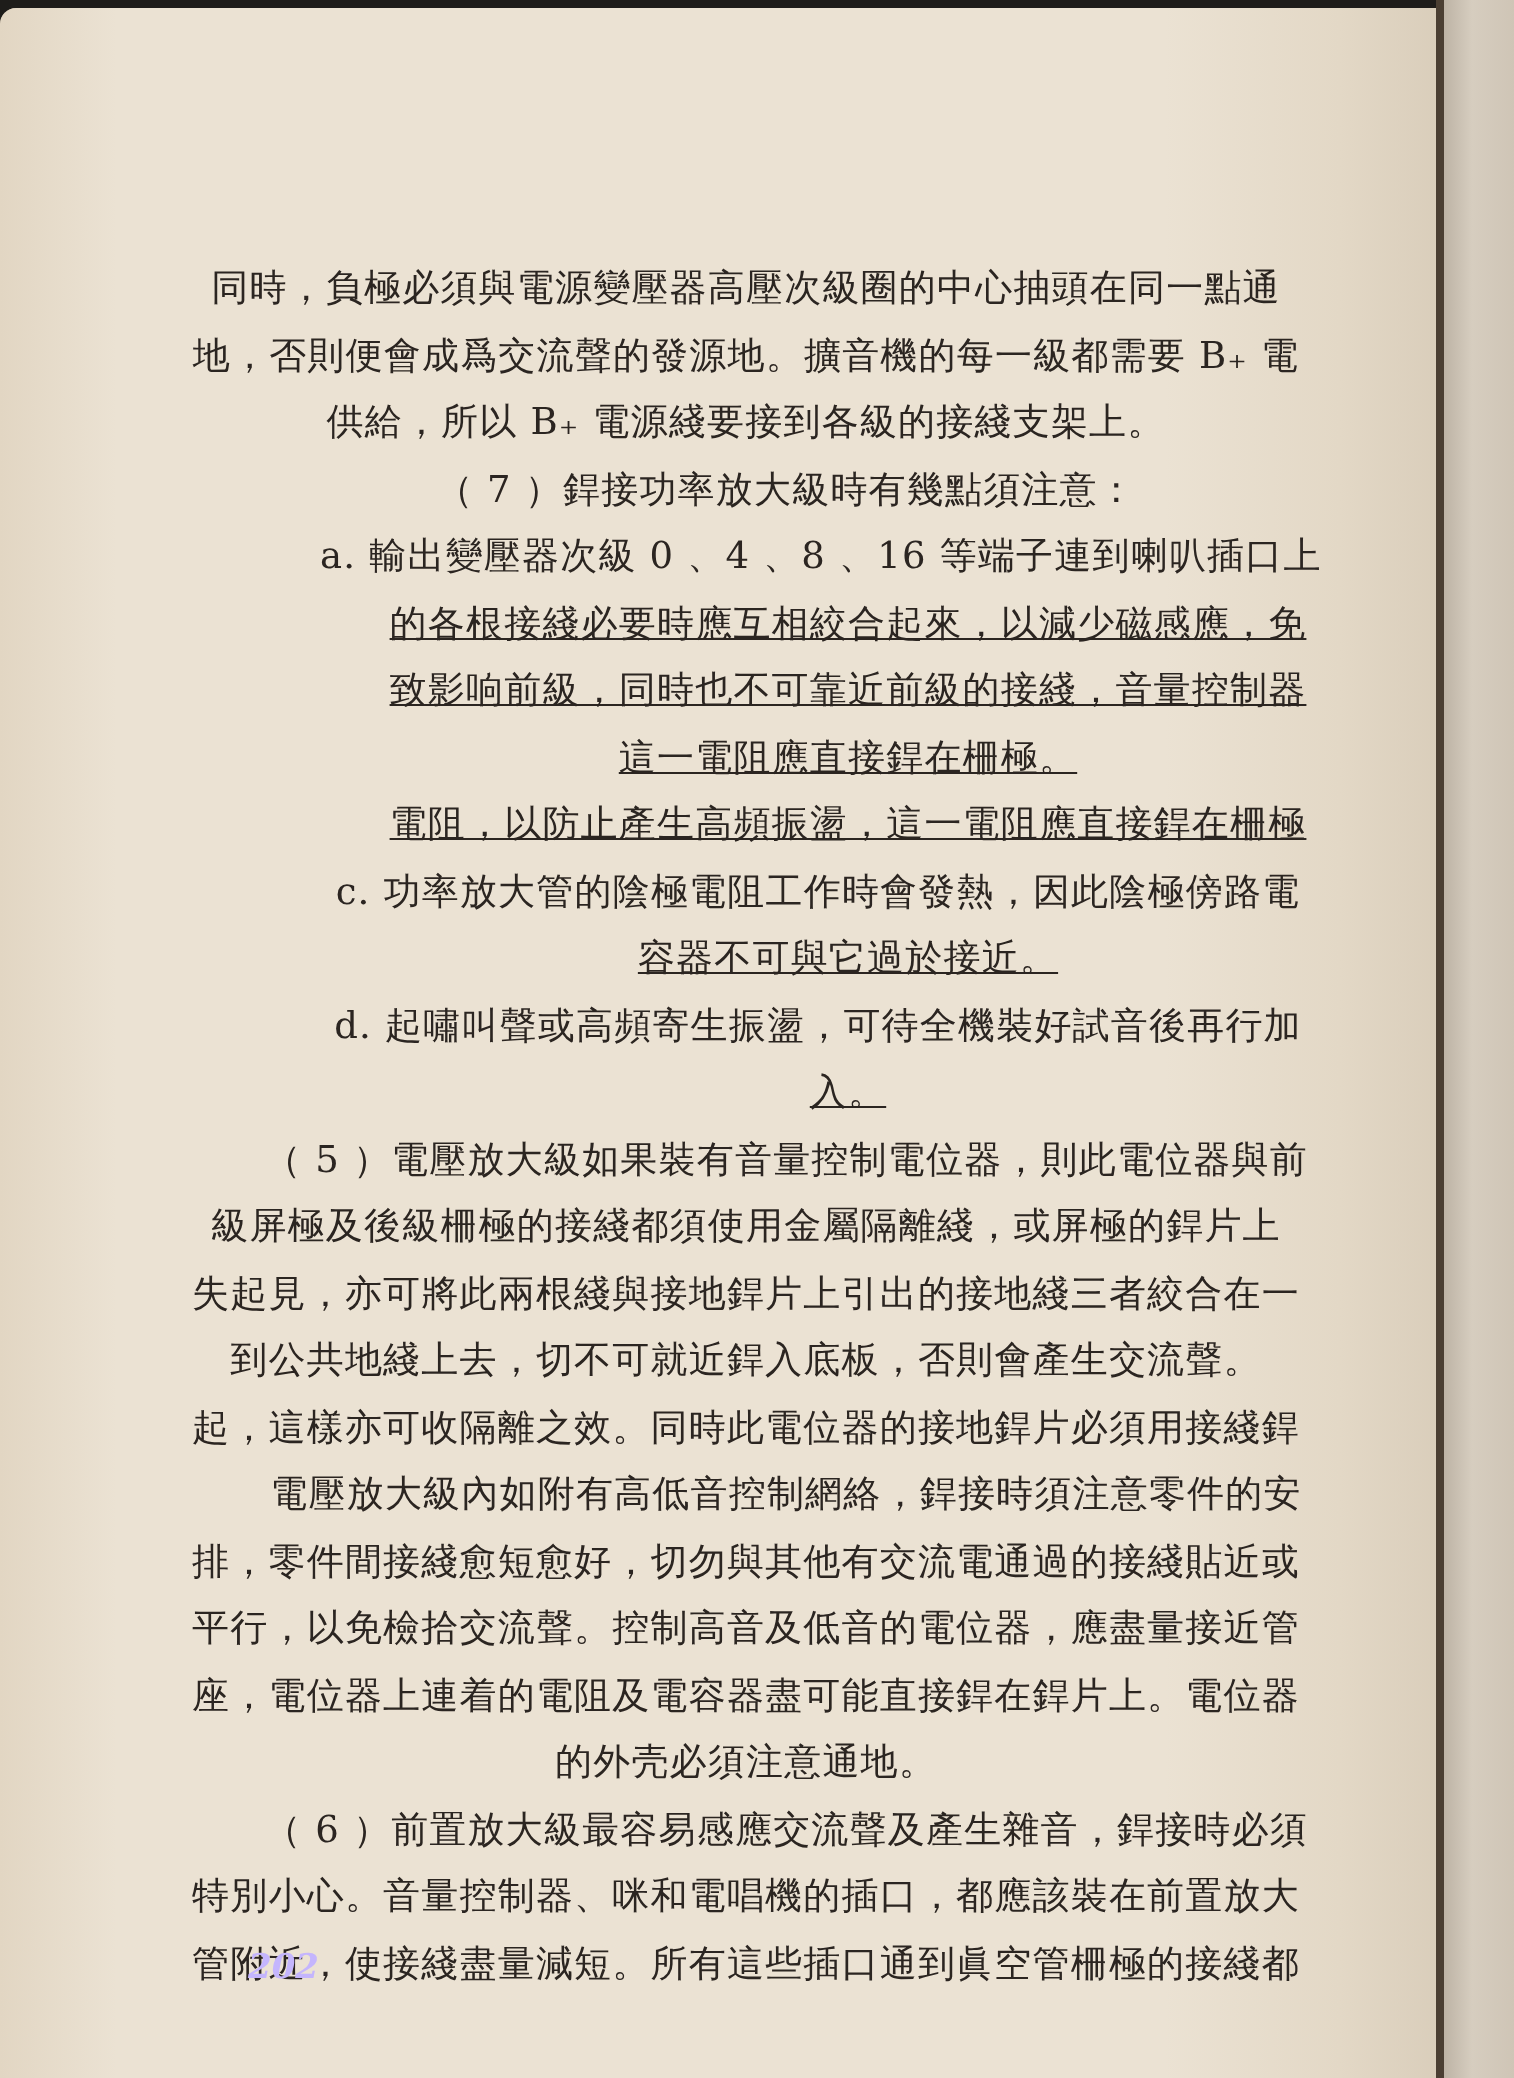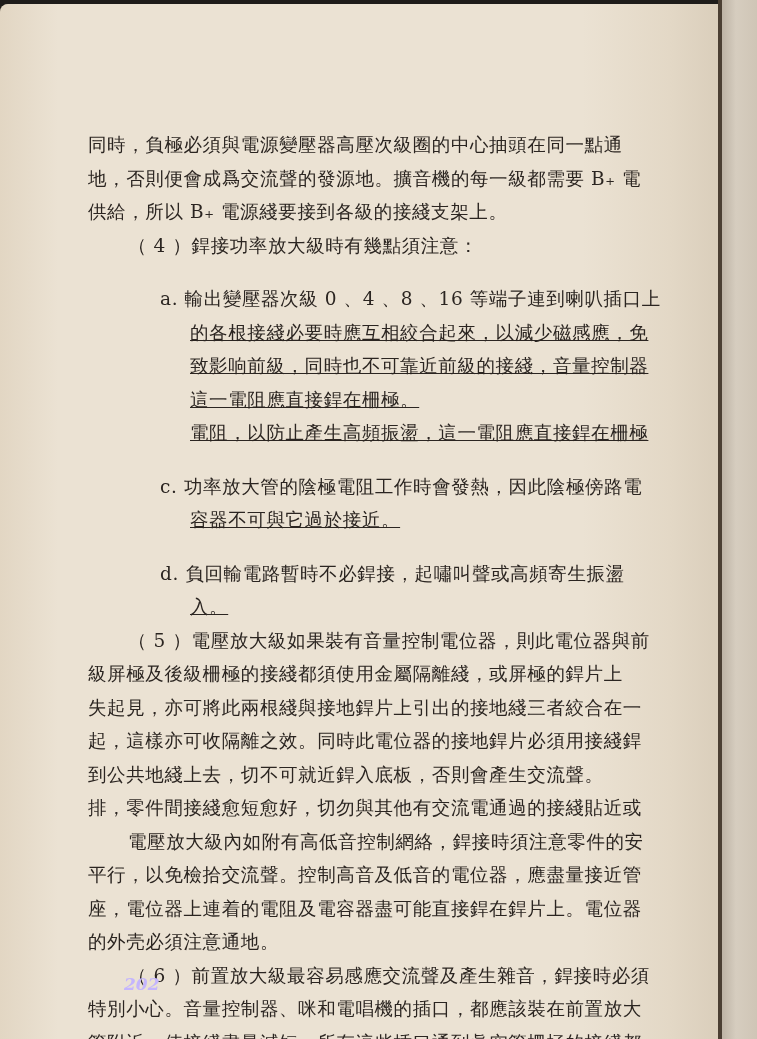--- a/index.html
+++ b/index.html
@@ -24,59 +24,59 @@
     background:#4b3f33;
   }
   .next-page {
     position:absolute; left:722px; top:0; width:35px; height:1039px;
     background: linear-gradient(90deg, #bdb3a5 0%, #d6cdbf 40%, #cfc5b6 100%);
   }
   .text {
     position:absolute; left:88px; top:128px; width:570px;
     color:#2b2521; font-size:18.5px; letter-spacing:0.6px;
   }
-  .line { height:33.5px; line-height:33.5px; white-space:nowrap; }
+  .line { height:33.5px; line-height:33.5px; white-space:nowrap;text-align:center; }
   .ind1 { padding-left:40px; }
-  .ind2 { padding-left:72px;margin-top:20px; }
+  .ind2 { padding-left:72px; }
   .ind3 { padding-left:102px;text-decoration:underline; }
   .page-num {
     position:absolute; left:124px; top:974px;
     font-style:italic; font-weight:bold; font-size:17px; color:#c4b5fd;
     font-family: "DejaVu Serif", serif;
   }
 </style>
 </head>
 <body>
 
 <div class="page-edges"></div>
 <div class="page"></div>
 <div class="gutter"></div>
 <div class="next-page"></div>
 
 <div class="text">
   <div class="line">同時，負極必須與電源變壓器高壓次級圈的中心抽頭在同一點通</div>
   <div class="line">地，否則便會成爲交流聲的發源地。擴音機的每一級都需要 B₊ 電</div>
   <div class="line">供給，所以 B₊ 電源綫要接到各級的接綫支架上。</div>
-  <div class="line ind1">（ 4 ）銲接功率放大級時有幾點須注意：</div>
+  <div class="line ind1">（ 7 ）銲接功率放大級時有幾點須注意：</div>
   <div class="line ind2">a. 輸出變壓器次級 0 、4 、8 、16 等端子連到喇叭插口上</div>
   <div class="line ind3">的各根接綫必要時應互相絞合起來，以減少磁感應，免</div>
   <div class="line ind3">致影响前級，同時也不可靠近前級的接綫，音量控制器</div>
   <div class="line ind3">這一電阻應直接銲在柵極。</div>
   <div class="line ind3">電阻，以防止產生高頻振盪，這一電阻應直接銲在柵極</div>
   <div class="line ind2">c. 功率放大管的陰極電阻工作時會發熱，因此陰極傍路電</div>
   <div class="line ind3">容器不可與它過於接近。</div>
-  <div class="line ind2">d. 負回輸電路暫時不必銲接，起嘯叫聲或高頻寄生振盪</div>
+  <div class="line ind2">d. 起嘯叫聲或高頻寄生振盪，可待全機裝好試音後再行加</div>
   <div class="line ind3">入。</div>
   <div class="line ind1">（ 5 ）電壓放大級如果裝有音量控制電位器，則此電位器與前</div>
   <div class="line">級屏極及後級柵極的接綫都須使用金屬隔離綫，或屏極的銲片上</div>
   <div class="line">失起見，亦可將此兩根綫與接地銲片上引出的接地綫三者絞合在一</div>
+  <div class="line">到公共地綫上去，切不可就近銲入底板，否則會產生交流聲。</div>
   <div class="line">起，這樣亦可收隔離之效。同時此電位器的接地銲片必須用接綫銲</div>
-  <div class="line">到公共地綫上去，切不可就近銲入底板，否則會產生交流聲。</div>
+  <div class="line ind1">電壓放大級內如附有高低音控制網絡，銲接時須注意零件的安</div>
   <div class="line">排，零件間接綫愈短愈好，切勿與其他有交流電通過的接綫貼近或</div>
-  <div class="line ind1">電壓放大級內如附有高低音控制網絡，銲接時須注意零件的安</div>
   <div class="line">平行，以免檢拾交流聲。控制高音及低音的電位器，應盡量接近管</div>
   <div class="line">座，電位器上連着的電阻及電容器盡可能直接銲在銲片上。電位器</div>
   <div class="line">的外壳必須注意通地。</div>
   <div class="line ind1">（ 6 ）前置放大級最容易感應交流聲及產生雜音，銲接時必須</div>
   <div class="line">特別小心。音量控制器、咪和電唱機的插口，都應該裝在前置放大</div>
   <div class="line">管附近，使接綫盡量減短。所有這些插口通到眞空管柵極的接綫都</div>
 </div>
 
 <div class="page-num">202</div>
 

